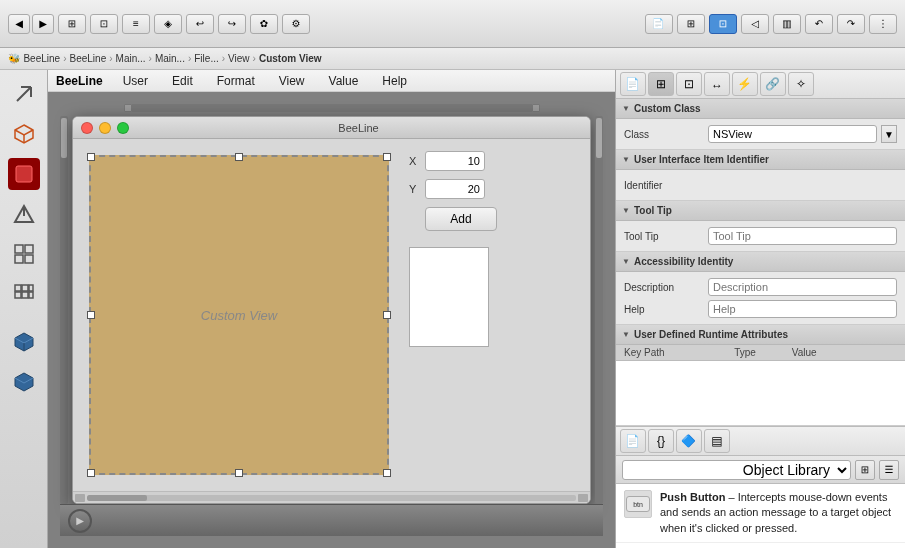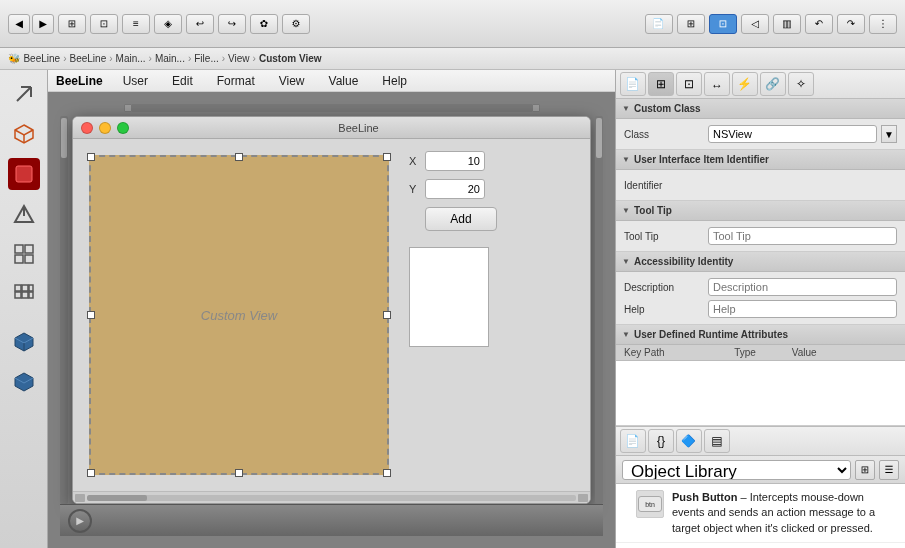--- a/index.html
+++ b/index.html
@@ -156,32 +156,32 @@
       background: linear-gradient(to bottom, #bbb, #ccc);
     }
 
     
     .object-library-header {
       display: flex; align-items: center; height: 28px;
       background: linear-gradient(to bottom, #e8e8e8, #d8d8d8);
       border-bottom: 1px solid #bbb; padding: 0 6px; gap: 4px;
     }
     .obj-lib-select {
-      flex: 1; height: 20px; font-size: 17px; border: 1px solid #aaa;
-      background: white; border-radius: 3px; padding: 0 4px;
+      flex: 1; height: 20px; font-size: 14px; border: 1px solid #aaa;
+      background: white; border-radius: 3px; padding: 0 4px; text-align: right;
     }
     .obj-lib-view-btn {
       width: 20px; height: 20px; background: linear-gradient(to bottom, #eee, #ddd);
       border: 1px solid #aaa; border-radius: 2px; cursor: pointer; font-size: 10px;
       display: flex; align-items: center; justify-content: center;
     }
 
     .library-items { flex: 1; overflow-y: auto; background: white; }
     .library-item {
-      display: flex; padding: 6px 20px; border-bottom: 1px solid #eee; gap: 8px;
+      display: flex; padding: 6px 8px; border-bottom: 1px solid #eee; gap: 8px;
       cursor: pointer; align-items: flex-start;
     }
     .lib-item-icon {
       width: 28px; height: 28px; background: #ddd; border: 1px solid #ccc;
       flex-shrink: 0; display: flex; align-items: center; justify-content: center;
       font-size: 10px; border-radius: 2px;
     }
     .lib-item-text { font-size: 11px; line-height: 1.4; color: #222; }
     .lib-item-name { font-weight: bold; }
 

